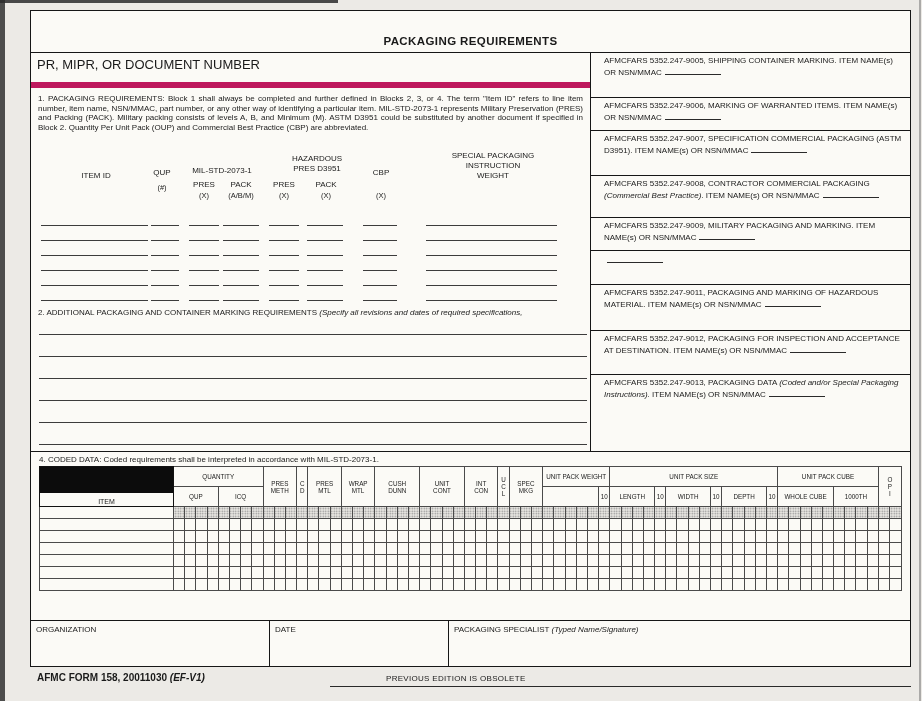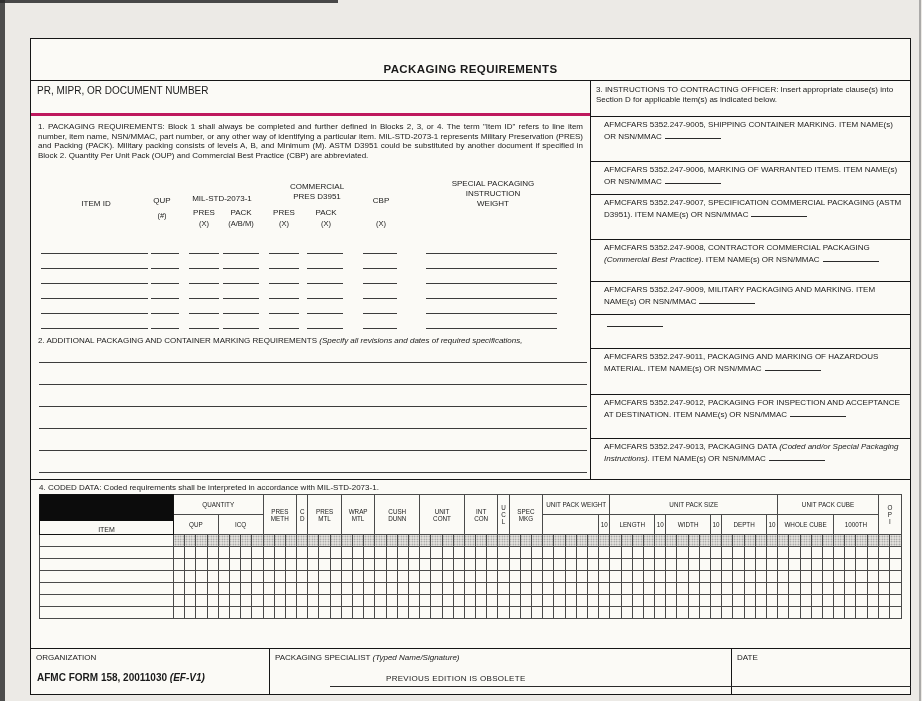--- a/index.html
+++ b/index.html
@@ -5,32 +5,32 @@
   html,body { margin:0; padding:0; background:#d8d6d2; }
   .page { position:relative; width:922px; height:701px; background:#eceae6;
           font-family:"Liberation Sans", sans-serif; color:#1a1a1a; overflow:hidden; }
 
   
   .scan-edge-left { position:absolute; left:0; top:0; width:5px; height:100%; background:#262626; opacity:.8; }
   .scan-edge-top { position:absolute; left:0; top:0; width:338px; height:3px; background:#2b2b2b; opacity:.85; }
   .scan-edge-right { position:absolute; right:1px; top:0; width:2px; height:100%; background:#6a6a6a; opacity:.5; }
 
   .form-box { position:absolute; left:30px; top:10px; width:879px; height:655px;
-              background:#fbfaf6; border:1px solid #161616;margin-top:28px; }
+              background:#fbfaf6; border:1px solid #161616; }
 
   .title-bar { position:absolute; top:0; left:0; right:0; height:41px; border-bottom:1px solid #161616; }
   .title-bar span { position:absolute; bottom:5px; left:0; right:0; text-align:center;
                     font-size:11.5px; font-weight:bold; letter-spacing:.4px; }
 
   .columns { position:absolute; top:42px; left:0; right:0; height:398px; display:flex; }
   .left-col { width:559px; position:relative; }
   .right-col { flex:1; border-left:1px solid #161616; display:flex; flex-direction:column; }
 
-  .pr-box { position:absolute; top:0; left:0; right:0; height:35px; border-bottom:3px solid #be185d;
-            padding:4px 6px; box-sizing:border-box; font-size:10px; }
+  .pr-box { position:absolute; top:0; left:0; right:0; height:35px; border-bottom:6px solid #be185d;
+            padding:4px 6px; box-sizing:border-box; font-size:13px; }
 
   .b1-text { position:absolute; top:36px; left:0; right:0; padding:5px 7px 0 7px;
              font-size:8px; line-height:9.6px; text-align:justify; }
 
   .b1-header { position:absolute; top:96px; left:0; right:0; height:62px; font-size:8px; }
   .b1-header .cl { position:absolute; text-align:center; white-space:nowrap; }
   .b1-header .sub { font-size:7.5px; }
 
   .b1-rows { position:absolute; top:160px; left:0; right:0; }
   .b1-row { position:relative; height:15px; }
@@ -112,21 +112,21 @@
 
         <div class="b1-header">
           <div class="cl" style="left:10px;width:110px;top:22px">ITEM ID</div>
           <div class="cl" style="left:113px;width:36px;top:19px">QUP</div>
           <div class="cl sub" style="left:113px;width:36px;top:34px">(#)</div>
           <div class="cl" style="left:146px;width:90px;top:17px">MIL-STD-2073-1</div>
           <div class="cl" style="left:158px;width:30px;top:31px">PRES</div>
           <div class="cl sub" style="left:158px;width:30px;top:42px">(X)</div>
           <div class="cl" style="left:190px;width:40px;top:31px">PACK</div>
           <div class="cl sub" style="left:190px;width:40px;top:42px">(A/B/M)</div>
-          <div class="cl" style="left:238px;width:96px;top:5px">COMMERCIAL</div>
+          <div class="cl" style="left:238px;width:96px;top:5px">HAZARDOUS</div>
           <div class="cl" style="left:238px;width:96px;top:15px">PRES D3951</div>
           <div class="cl" style="left:238px;width:30px;top:31px">PRES</div>
           <div class="cl sub" style="left:238px;width:30px;top:42px">(X)</div>
           <div class="cl" style="left:275px;width:40px;top:31px">PACK</div>
           <div class="cl sub" style="left:275px;width:40px;top:42px">(X)</div>
           <div class="cl" style="left:334px;width:32px;top:19px">CBP</div>
           <div class="cl sub" style="left:334px;width:32px;top:42px">(X)</div>
           <div class="cl" style="left:392px;width:140px;top:2px">SPECIAL PACKAGING</div>
           <div class="cl" style="left:392px;width:140px;top:12px">INSTRUCTION</div>
           <div class="cl" style="left:392px;width:140px;top:22px">WEIGHT</div>
@@ -204,21 +204,20 @@
               <div class="b2-line" style="top: 53px;"></div>
               <div class="b2-line" style="top: 75px;"></div>
               <div class="b2-line" style="top: 97px;"></div>
               <div class="b2-line" style="top: 119px;"></div>
               <div class="b2-line" style="top: 141px;"></div>
             </div>
         </div>
       </div>
 
       <div class="right-col">
-        <div class="b3-header">3.  INSTRUCTIONS TO CONTRACTING OFFICER:  Insert appropriate clause(s) into Section D for applicable item(s) as indicated below.</div>
         <div class="clause-list">
             <div class="clause"><span>AFMCFARS 5352.247-9005, SHIPPING CONTAINER MARKING.  ITEM NAME(s) OR NSN/MMAC</span><span class="fill-line"></span></div>
             <div class="clause"><span>AFMCFARS 5352.247-9006, MARKING OF WARRANTED ITEMS. ITEM NAME(s) OR NSN/MMAC</span><span class="fill-line"></span></div>
             <div class="clause"><span>AFMCFARS 5352.247-9007, SPECIFICATION COMMERCIAL PACKAGING (ASTM D3951). ITEM NAME(s) OR NSN/MMAC</span><span class="fill-line"></span></div>
             <div class="clause"><span>AFMCFARS 5352.247-9008, CONTRACTOR COMMERCIAL PACKAGING </span><i>(Commercial Best Practice)</i><span>. ITEM NAME(s) OR NSN/MMAC</span><span class="fill-line"></span></div>
             <div class="clause"><span>AFMCFARS 5352.247-9009, MILITARY PACKAGING AND MARKING. ITEM NAME(s) OR NSN/MMAC</span><span class="fill-line"></span></div>
             <div class="clause"><span class="fill-line"></span></div>
             <div class="clause"><span>AFMCFARS 5352.247-9011, PACKAGING AND MARKING OF HAZARDOUS MATERIAL. ITEM NAME(s) OR NSN/MMAC</span><span class="fill-line"></span></div>
             <div class="clause"><span>AFMCFARS 5352.247-9012, PACKAGING FOR INSPECTION AND ACCEPTANCE AT DESTINATION. ITEM NAME(s) OR NSN/MMAC</span><span class="fill-line"></span></div>
             <div class="clause"><span>AFMCFARS 5352.247-9013, PACKAGING DATA </span><i>(Coded and/or Special Packaging Instructions)</i><span>.  ITEM NAME(s) OR NSN/MMAC</span><span class="fill-line"></span></div>
@@ -841,25 +840,25 @@
               <td class="cell"></td>
               <td class="cell"></td>
               <td class="cell"></td>
             </tr>
           </tbody>
         </table>
       <div class="bottom-row">
         <div class="bcell org">
           <span>ORGANIZATION</span>
         </div>
+        <div class="bcell date">
+          <span>DATE</span>
+        </div>
         <div class="bcell spec">
           <span><span>PACKAGING SPECIALIST </span><i>(Typed Name/Signature)</i></span>
-        </div>
-        <div class="bcell date">
-          <span>DATE</span>
         </div>
       </div>
     </div>
   </div>
 
   <div class="footer">
     <div class="form-number">
       <span>AFMC FORM 158, 20011030 </span><i>(EF-V1)</i>
     </div>
     <div class="obsolete">PREVIOUS EDITION IS OBSOLETE</div>

